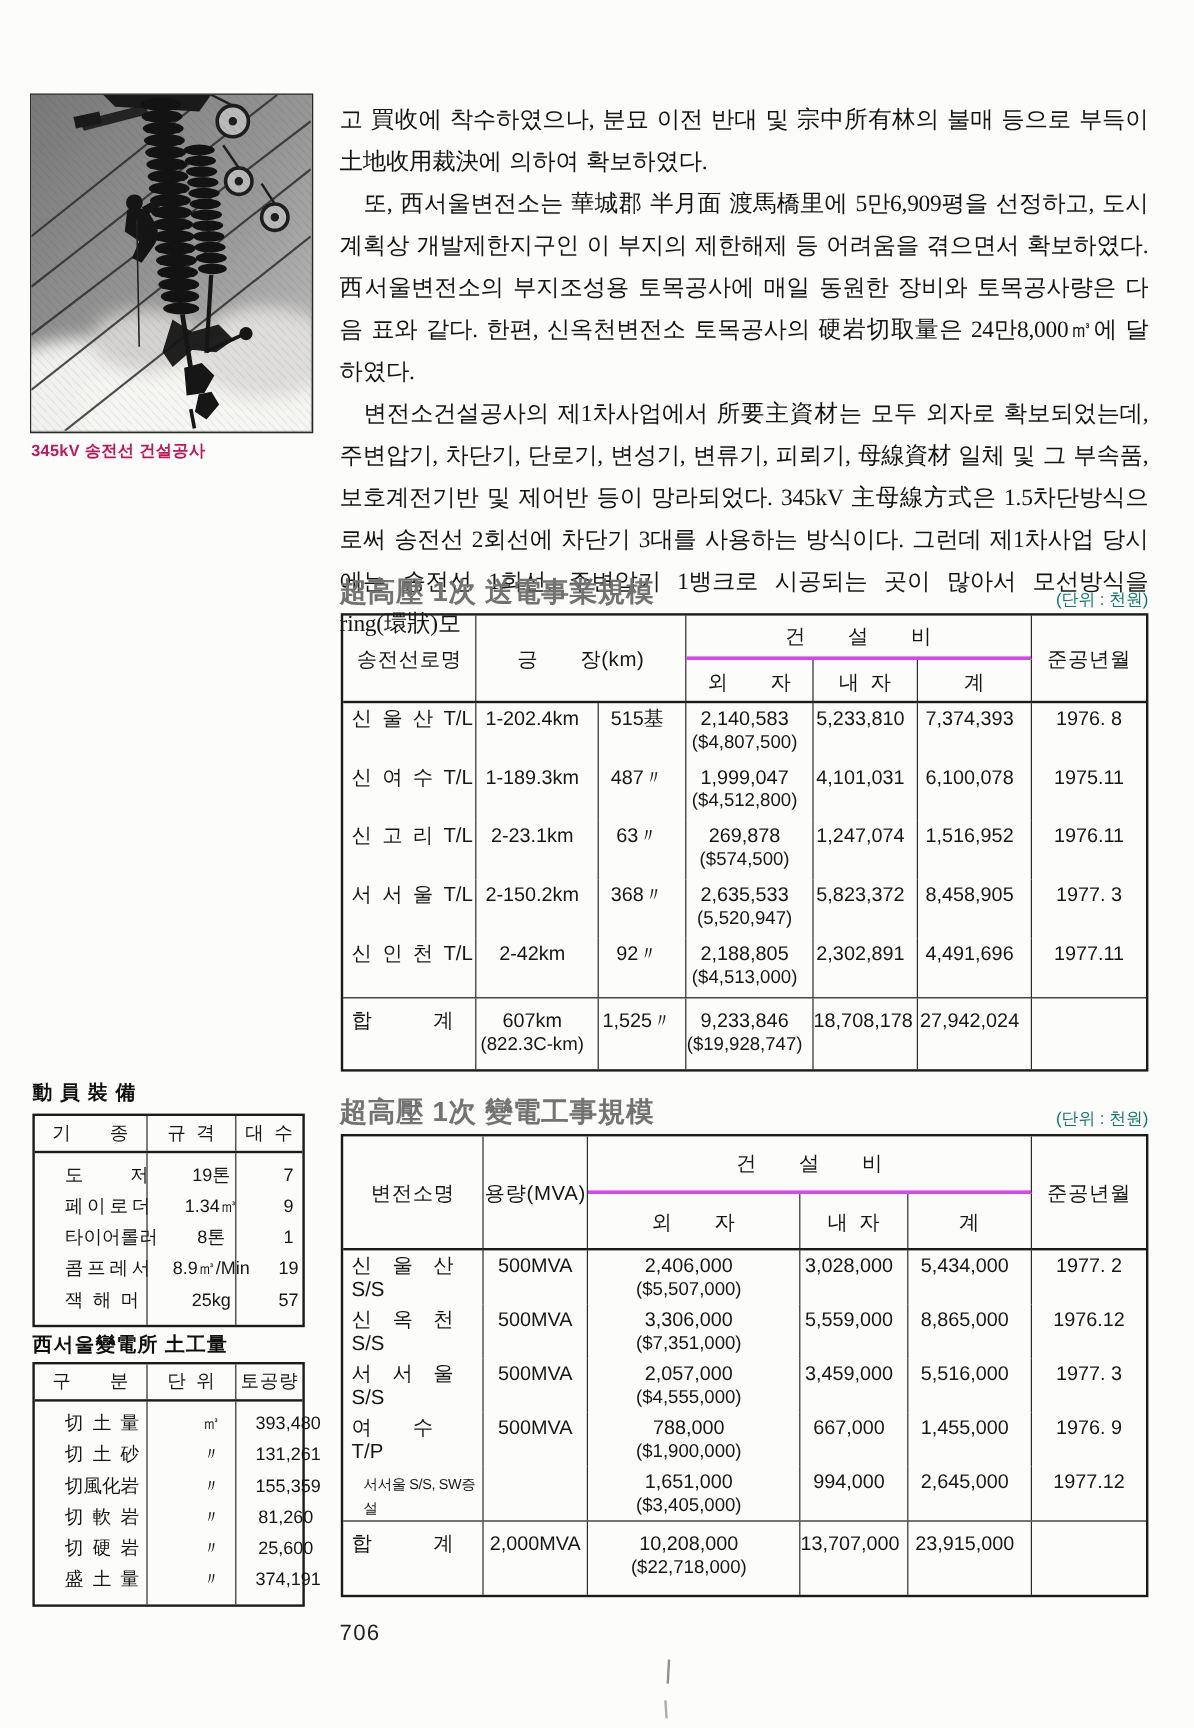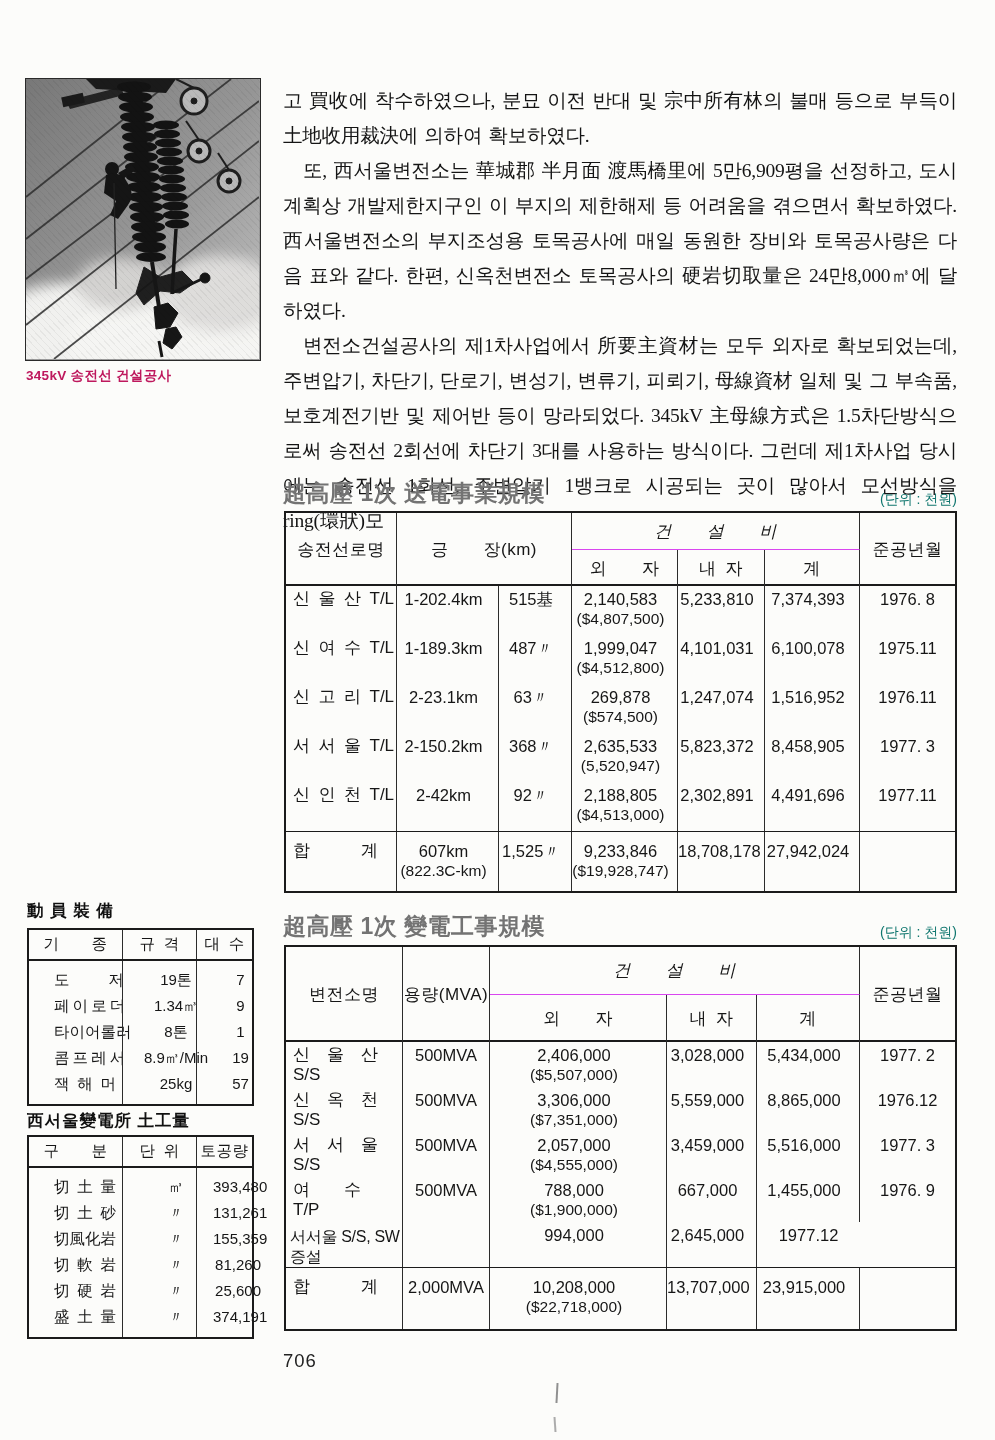--- a/index.html
+++ b/index.html
@@ -32,27 +32,27 @@
   .t2 .thead{grid-template-rows:48px 47px;height:95px;}
   .thead{border-bottom:2px solid #1b1b1b;box-sizing:border-box;}
   .t1 .trow{height:49px;}
   .t2 .trow{height:45px;}
   .t1 .trow.total{height:59px;}
   .t2 .trow.total{height:61px;}
   .trow.total{border-top:1.5px solid #1b1b1b;}
   .hc{display:flex;align-items:center;justify-content:center;border-right:1px solid #2b2b2b;
       font-size:17px;letter-spacing:0.5px;box-sizing:border-box;}
   .hc.nb{border-right:none;}
-  .hgroup{border-bottom:1px solid #d946ef;font-style:italic;}
+  .hgroup{border-bottom:3px solid #d946ef;}
   .c{box-sizing:border-box;border-right:1px solid #2b2b2b;padding-top:3px;
      font-size:16.5px;line-height:20px;}
   .trow.total .c{padding-top:9px;}
   .c.nb{border-right:none;}
   .nm{text-align:left;padding-left:7px;font-size:17px;}
-  .nm.tight{font-size:16px;letter-spacing:-0.3px;padding-left:4px;padding-top:5px;}
+  .nm.tight{font-size:12px;letter-spacing:-0.3px;padding-left:17px;padding-top:5px;}
   .rt{text-align:center;padding-right:8px;}
   .ctr{text-align:center;}
   .fsub{font-size:15.5px;}
   
   .side-heading{position:absolute;left:27px;font-weight:bold;font-size:16.5px;letter-spacing:1px;color:#101010;}
   .h-equip{top:900px;}
   .h-earth{top:1110px;}
   .small-t{position:absolute;left:27px;width:227px;border:2px solid #1b1b1b;box-sizing:border-box;}
   .st-equip{top:928px;}
   .st-earth{top:1135px;}
@@ -330,20 +330,24 @@
           <div>788,000</div>
           <div class="fsub">($1,900,000)</div>
         </div>
       <div class="c rt">667,000</div>
       <div class="c rt">1,455,000</div>
       <div class="c ctr nb">1976. 9</div>
     </div>
     <div class="trow">
       <div class="c nm tight">서서울 S/S, SW증설</div>
       <div class="c ctr"></div>
+      <div class="c rt">
+          <div>1,651,000</div>
+          <div class="fsub">($3,405,000)</div>
+        </div>
       <div class="c rt">994,000</div>
       <div class="c rt">2,645,000</div>
       <div class="c ctr nb">1977.12</div>
     </div>
     <div class="trow total">
       <div class="c nm">합   계</div>
       <div class="c ctr">2,000MVA</div>
       <div class="c rt">
           <div>10,208,000</div>
           <div class="fsub">($22,718,000)</div>

